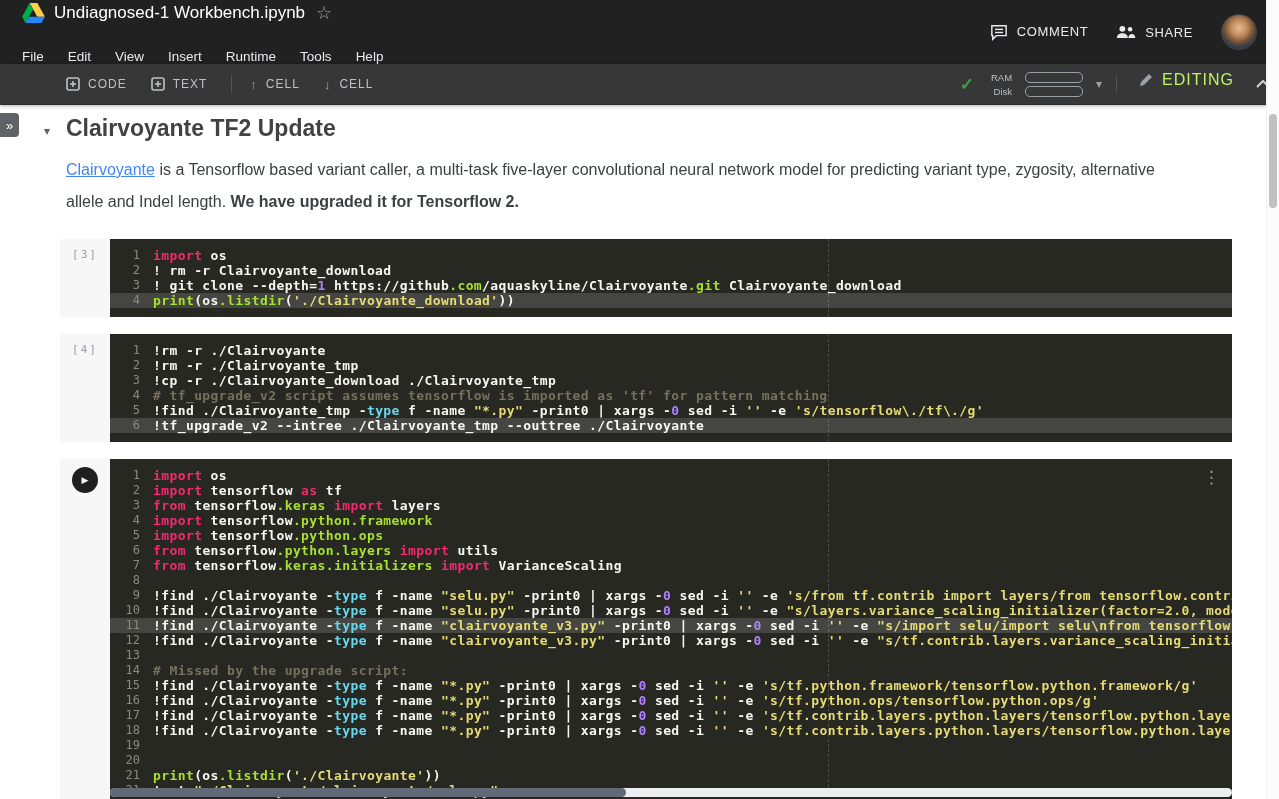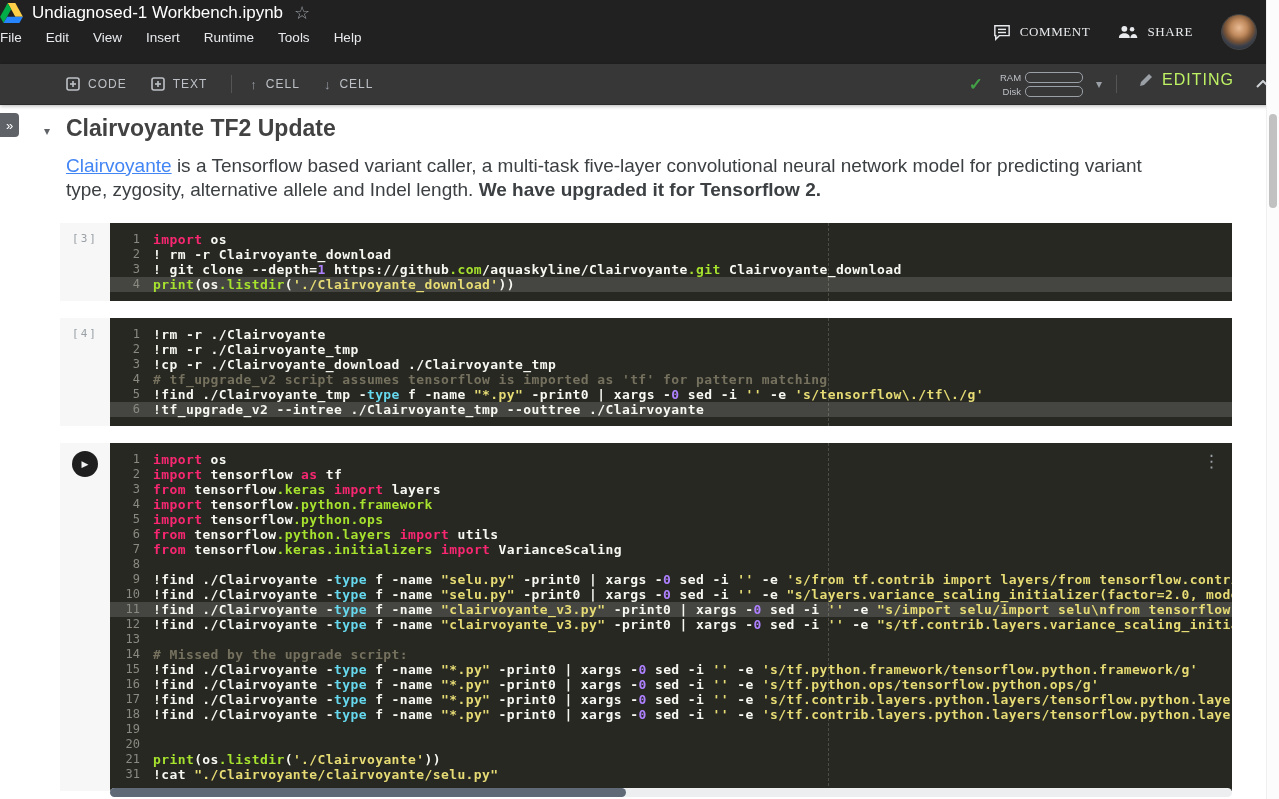--- a/index.html
+++ b/index.html
@@ -2,60 +2,60 @@
 <html><head>
 <meta charset="utf-8">
 <style>
   html,body{margin:0;padding:0;width:1279px;height:799px;overflow:hidden;
     font-family:"Liberation Sans",sans-serif;background:#fff;}
 
   
   .header{height:64px;background:#212121;display:flex;color:#e8eaed;}
   .logo-box{width:64px;height:64px;background:#0e0e0e;display:flex;align-items:center;
     justify-content:center;font-weight:bold;font-size:22px;color:#fff;letter-spacing:1px;flex:none;}
-  .header-main{flex:1;display:flex;flex-direction:column;justify-content:flex-start;}
+  .header-main{flex:1;padding-left:22px;display:flex;flex-direction:column;justify-content:space-between;}
   .title-row{display:flex;align-items:center;gap:9px;height:26px;}
   .doc-title{font-size:17px;color:#fff;}
   .star{color:#9aa0a6;font-size:18px;margin-left:2px;cursor:pointer;}
   .menu-row{display:flex;gap:24px;font-size:13.5px;color:#e8eaed;margin-top:4px;}
   .menu-row span{cursor:pointer;}
   .header-right{display:flex;align-items:center;gap:28px;padding-right:22px;}
-  .hbtn{display:flex;align-items:center;gap:9px;font-size:13px;letter-spacing:.6px;color:#e8eaed;cursor:pointer;font-family:Liberation Serif, serif;}
+  .hbtn{display:flex;align-items:flex-start;gap:9px;font-size:13px;letter-spacing:.6px;color:#e8eaed;cursor:pointer;}
   .avatar{width:34px;height:34px;border-radius:50%;border:1px solid #444;
     background:radial-gradient(circle at 50% 38%, #e9bb95 0%, #c08a5d 30%, #7a5436 52%, #3a3f4a 68%, #1c2430 100%);}
 
   
   .toolbar{height:40px;background:#373737;display:flex;align-items:center;padding:0 3px 0 66px;
     border-bottom:1px solid #2b2b2b;box-shadow:0 1px 4px rgba(0,0,0,.3);position:relative;z-index:3;}
   .tb-btn{display:flex;align-items:center;gap:8px;color:#bdc1c6;font-size:12px;letter-spacing:1px;
     margin-right:24px;cursor:pointer;white-space:nowrap;}
   .tb-sep{width:1px;height:18px;background:#555;margin:0 18px 0 0;flex:none;}
   .arrow-ic{color:#9aa0a6;font-size:13px;font-weight:bold;}
   .tb-right{margin-left:auto;display:flex;align-items:center;}
   .check{color:#43a047;font-size:17px;font-weight:bold;margin-right:12px;}
   .res-block{display:flex;flex-direction:column;gap:3px;margin-right:4px;}
-  .res-row{display:flex;align-items:center;gap:4px;justify-content:flex-end;}
+  .res-row{display:flex;align-items:center;gap:13px;justify-content:flex-end;}
   .res-label{font-size:9.5px;color:#bdc1c6;min-width:26px;text-align:right;}
   .res-bar{width:56px;height:9px;border:1px solid #9aa0a6;border-radius:5px;overflow:hidden;}
   .res-fill{height:100%;background:#d6d9dc;border-radius:4px;}
   .caret{color:#9aa0a6;margin:0 14px 0 9px;font-size:12px;cursor:pointer;}
   .editing{display:flex;align-items:center;gap:9px;color:#bef264;font-size:16px;letter-spacing:1px;
     margin:0 22px 8px 4px;cursor:pointer;}
   .collapse-btn{color:#cfd2d6;cursor:pointer;margin-right:6px;display:flex;align-items:center;}
 
   
   .content{position:absolute;top:105px;left:0;right:0;bottom:0;background:#fff;}
   .sidebar-tab{position:absolute;left:0;top:8px;width:19px;height:24px;background:#5f6368;
     border-radius:0 4px 4px 0;color:#fff;display:flex;align-items:center;justify-content:center;
     font-size:13px;cursor:pointer;z-index:2;}
 
   .md-section{margin:10px 47px 0 66px;position:relative;}
   .collapse-arrow{position:absolute;left:-22px;top:9px;color:#5f6368;font-size:12px;cursor:pointer;}
   .md-heading{font-size:23px;font-weight:bold;color:#424242;margin:0;}
-  .md-body{margin-top:12px;font-size:19px;color:#3c4043;line-height:24px;max-width:1122px;}
+  .md-body{margin-top:12px;font-size:16px;color:#3c4043;line-height:32px;max-width:1122px;}
   .md-body a{color:#4285f4;text-decoration:underline;cursor:pointer;}
   .md-body b{font-weight:bold;}
 
   
   .cell{display:flex;margin:0 47px 17px 60px;}
   .cell-a{margin-top:21px;}
   .gutter{width:50px;background:#f7f7f7;flex:none;display:flex;justify-content:center;
     align-items:flex-start;padding-top:9px;}
   .gutter-label{font-family:"DejaVu Sans Mono",monospace;font-size:11px;color:#9aa0a6;letter-spacing:2px;}
   .run-btn{width:26px;height:26px;border-radius:50%;background:#1f1f1f;color:#f1f3f4;display:flex;

